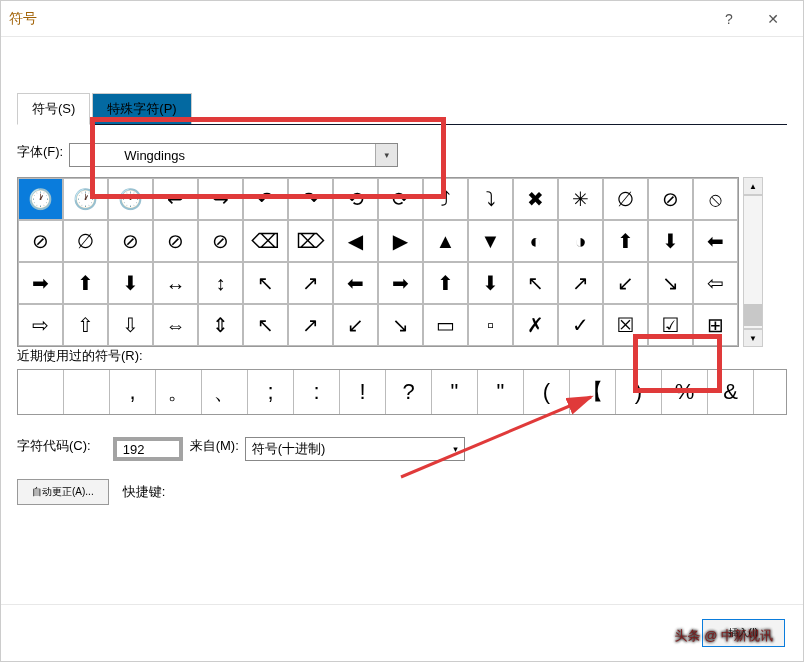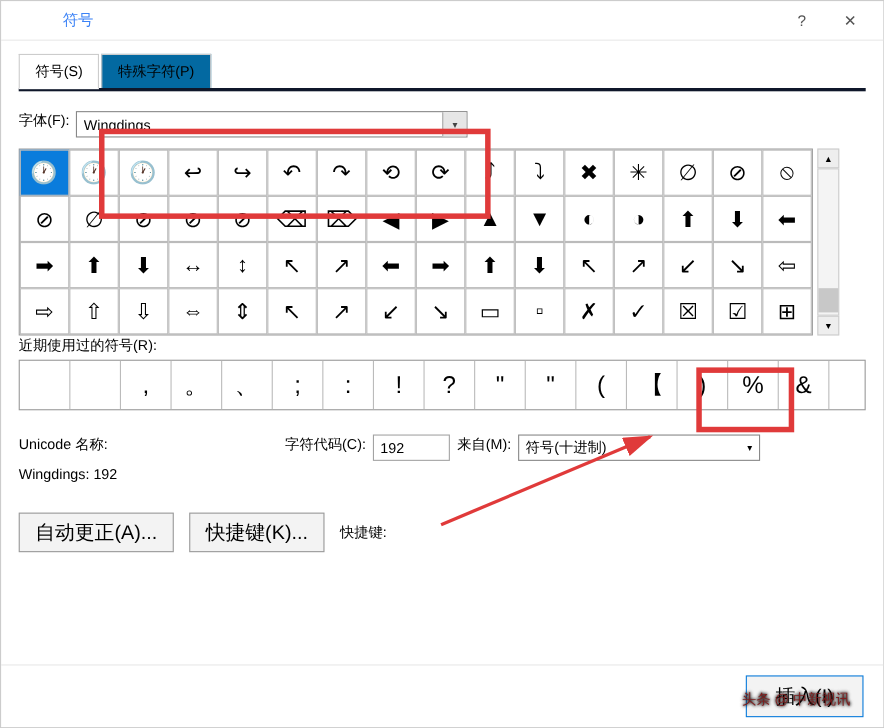--- a/index.html
+++ b/index.html
@@ -1,50 +1,50 @@
 <!DOCTYPE html>
 <html><head>
   <meta charset="utf-8">
   <style>
     * { box-sizing: border-box; margin: 0; padding: 0; }
     body { font-family: "Microsoft YaHei", "SimSun", sans-serif; font-size: 13px; background: #fff; }
     .window { width: 804px; height: 662px; border: 1px solid #ccc; display: flex; flex-direction: column; }
     .titlebar { height: 36px; display: flex; align-items: center; padding: 0 8px; border-bottom: 1px solid #e8e8e8; }
-    .title { flex: 1; color: #3b82f6; font-size: 14px; margin-left: 48px; }
+    .title { flex: 1; color: #a16207; font-size: 14px; }
     .tb-btn { width: 44px; height: 30px; display: flex; align-items: center; justify-content: center; color: #555; font-size: 14px; }
     .content { flex: 1; padding: 12px 16px 8px 16px; position: relative; border-bottom: 1px solid #e8e8e8; }
-    .tabs { display: flex; border-bottom: 3px solid #0f172a; margin-bottom: 18px; }
+    .tabs { display: flex; border-bottom: 1px solid #0f172a; margin-bottom: 18px; margin-top: 44px; }
     .tab { padding: 6px 14px; border: 1px solid #ccc; border-bottom: none; background: #0369a1; margin-right: 2px; position: relative; }
     .tab.active { background: #fff; border-bottom: 1px solid #fff; margin-bottom: -1px; }
     .red-box-font { position: absolute; border: 5px solid #e03a3a; top: 80px; left: 89px; width: 356px; height: 82px; z-index: 10; pointer-events: none; }
     .red-box-check { position: absolute; border: 5px solid #e03a3a; top: 297px; left: 632px; width: 89px; height: 59px; z-index: 10; pointer-events: none; }
     .row { display: flex; align-items: flex-start; gap: 6px; margin-bottom: 10px; }
     .label { white-space: nowrap; }
-    .font-select { display: flex; align-items: center; border: 1px solid #888; height: 24px; width: 356px; }
+    .font-select { display: flex; align-items: center; border: 1px solid #888; height: 24px; width: 329px; padding-left: 48px; }
     .font-select input { flex: 1; border: none; padding: 0 6px; font-size: 13px; outline: none; }
     .dropbtn { width: 22px; height: 22px; background: #e6e6e6; border-left: 1px solid #aaa; display: flex; align-items: center; justify-content: center; font-size: 9px; color: #444; }
     .grid-wrap { display: flex; }
     .symbol-grid { display: grid; grid-template-columns: repeat(16, 45px); grid-template-rows: repeat(4, 42px); border: 1px solid #999; }
     .cell { border: 1px solid #bbb; display: flex; align-items: center; justify-content: center; font-size: 20px; color: #000; cursor: pointer; }
     .cell.selected { background: #0a7cdc; color: #fff; }
     .scroll { width: 20px; display: flex; flex-direction: column; margin-left: 4px; }
     .sc-btn { height: 18px; background: #eee; border: 1px solid #ccc; display: flex; align-items: center; justify-content: center; font-size: 8px; }
     .sc-track { flex: 1; background: #f4f4f4; border: 1px solid #ccc; position: relative; }
     .sc-thumb { position: absolute; left: 0; right: 0; top: 108px; height: 22px; background: #c8c8c8; }
     .section-label { margin-bottom: 4px; }
     .recent-grid { display: grid; grid-template-columns: repeat(16, 46px); grid-template-rows: 44px; border: 1px solid #999; }
     .rcell { border-right: 1px solid #bbb; display: flex; align-items: center; justify-content: center; font-size: 22px; }
     .info-row { display: flex; margin-top: 22px; align-items: flex-start; gap: 22px; }
     .info-left { flex: 0 0 220px; }
     .info-left div { margin-bottom: 10px; }
     .code-row { display: flex; gap: 6px; }
-    .code-input { border: 1px solid #a3a3a3; width: 70px; height: 24px; padding: 0 6px; font-size: 13px; }
+    .code-input { border: 4px solid #a3a3a3; width: 70px; height: 24px; padding: 0 6px; font-size: 13px; margin-left: 16px; }
     .from-select { border: 1px solid #888; height: 24px; display: flex; align-items: center; padding: 0 6px; width: 220px; justify-content: space-between; }
     .btn-row { display: flex; gap: 14px; align-items: center; margin-top: 18px; }
-    .btn { border: 1px solid #999; background: #f3f3f3; padding: 5px 14px; cursor: pointer; font-size: 18px; }
+    .btn { border: 1px solid #999; background: #f3f3f3; padding: 5px 14px; cursor: pointer; font-size: 10px; }
     .footer { height: 56px; display: flex; align-items: center; justify-content: flex-end; gap: 16px; padding: 0 18px; position: relative; }
     .footer .btn { padding: 6px 26px; }
     .btn.primary { border: 1px solid #0a7cdc; }
     .watermark { position: absolute; right: 30px; bottom: 16px; color: #7f1d1d; text-shadow: 0 0 3px #000, 0 0 3px #000; font-size: 13px; pointer-events: none; }
     .arrow-svg { position: absolute; pointer-events: none; z-index: 9; }
   </style>
 </head>
 <body>
 
 <div class="window">
@@ -169,38 +169,33 @@
         <div class="rcell">"</div>
         <div class="rcell">"</div>
         <div class="rcell">(</div>
         <div class="rcell">【</div>
         <div class="rcell">)</div>
         <div class="rcell">%</div>
         <div class="rcell">&amp;</div>
       </div>
 
     <div class="info-row">
-      <div class="info-left">
-        <div>Unicode 名称:</div>
-        <div>Wingdings: 192</div>
-      </div>
       <div class="code-row">
         <span>字符代码(C):</span>
         <input class="code-input" value="192" style="">
         <span style="margin-left:1px;">来自(M):</span>
         <div class="from-select">
           <span>符号(十进制)</span>
           <span style="font-size:9px;">▾</span>
         </div>
       </div>
     </div>
 
     <div class="btn-row">
       <button class="btn">自动更正(A)...</button>
-      <button class="btn">快捷键(K)...</button>
       <span>快捷键:</span>
     </div>
   </div>
 
   <div class="footer">
     <button class="btn primary">插入(I)</button>
     <div class="watermark">头条 @ 中新视讯</div>
   </div>
 </div>
 

